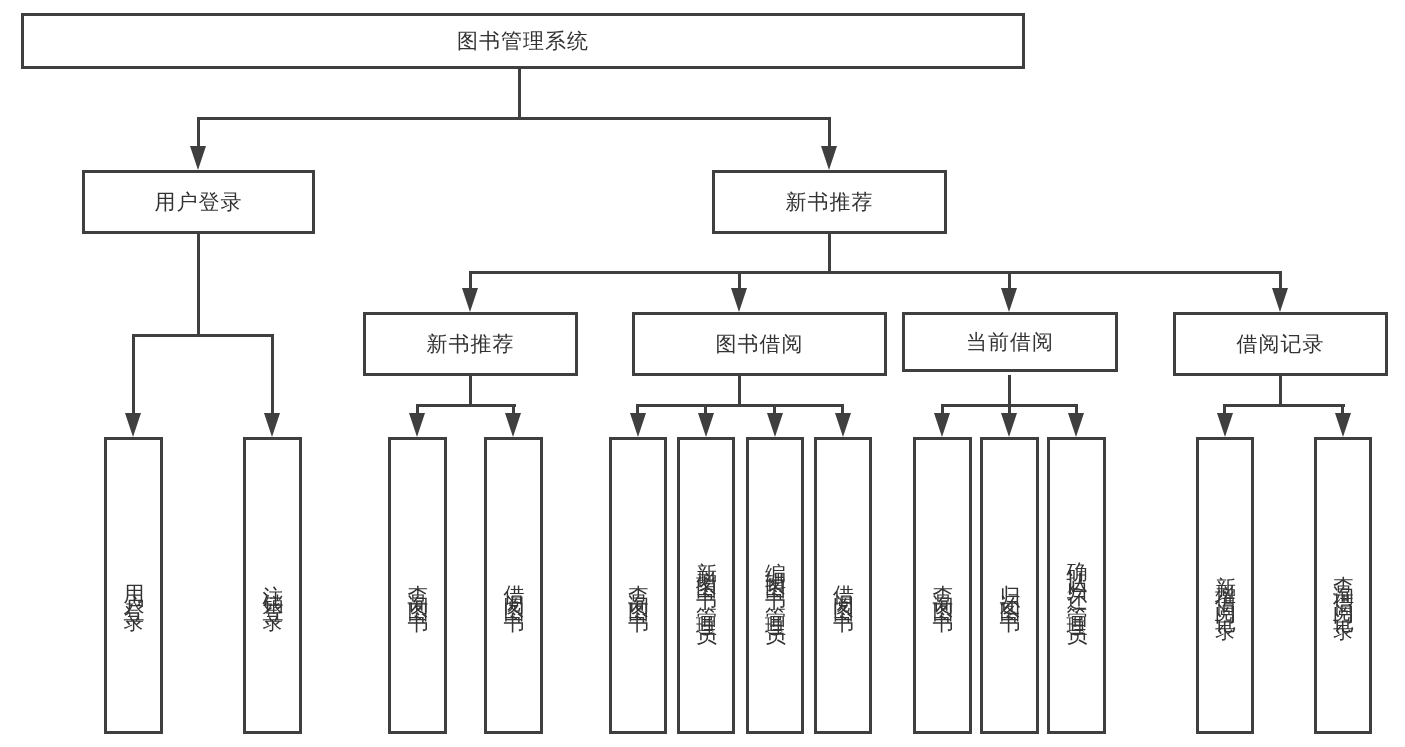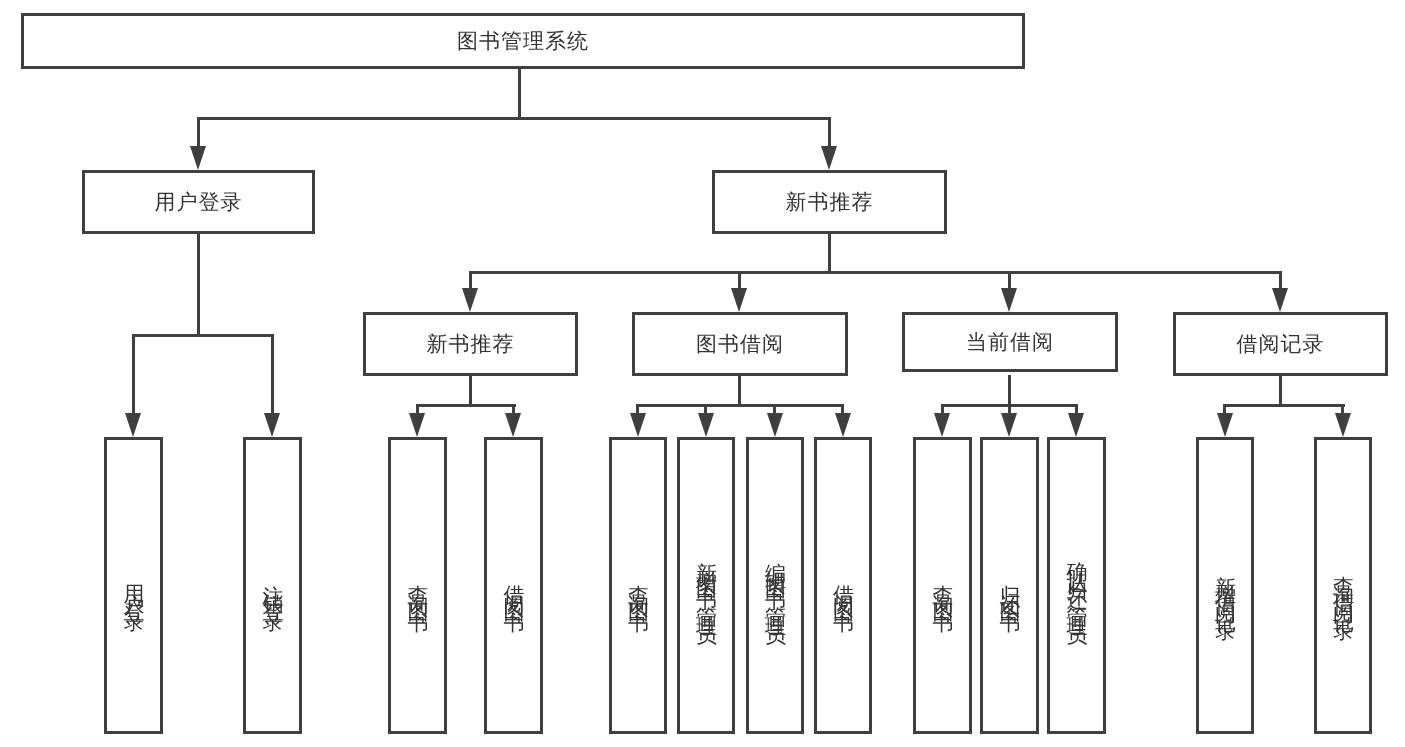--- a/index.html
+++ b/index.html
@@ -49,21 +49,21 @@
   </div>
 
   <div class="box" style="left:712px;top:170px;width:235px;height:64px;">
     <span class="hlabel">新书推荐</span>
   </div>
 
   <div class="box" style="left:363px;top:312px;width:215px;height:64px;">
     <span class="hlabel">新书推荐</span>
   </div>
 
-  <div class="box" style="left:632px;top:312px;width:216px;height:64px;">
+  <div class="box" style="left:632px;top:312px;width:255px;height:64px;">
     <span class="hlabel">图书借阅</span>
   </div>
 
   <div class="box" style="left:902px;top:312px;width:216px;height:60px;">
     <span class="hlabel">当前借阅</span>
   </div>
 
   <div class="box" style="left:1173px;top:312px;width:215px;height:64px;">
     <span class="hlabel">借阅记录</span>
   </div>

